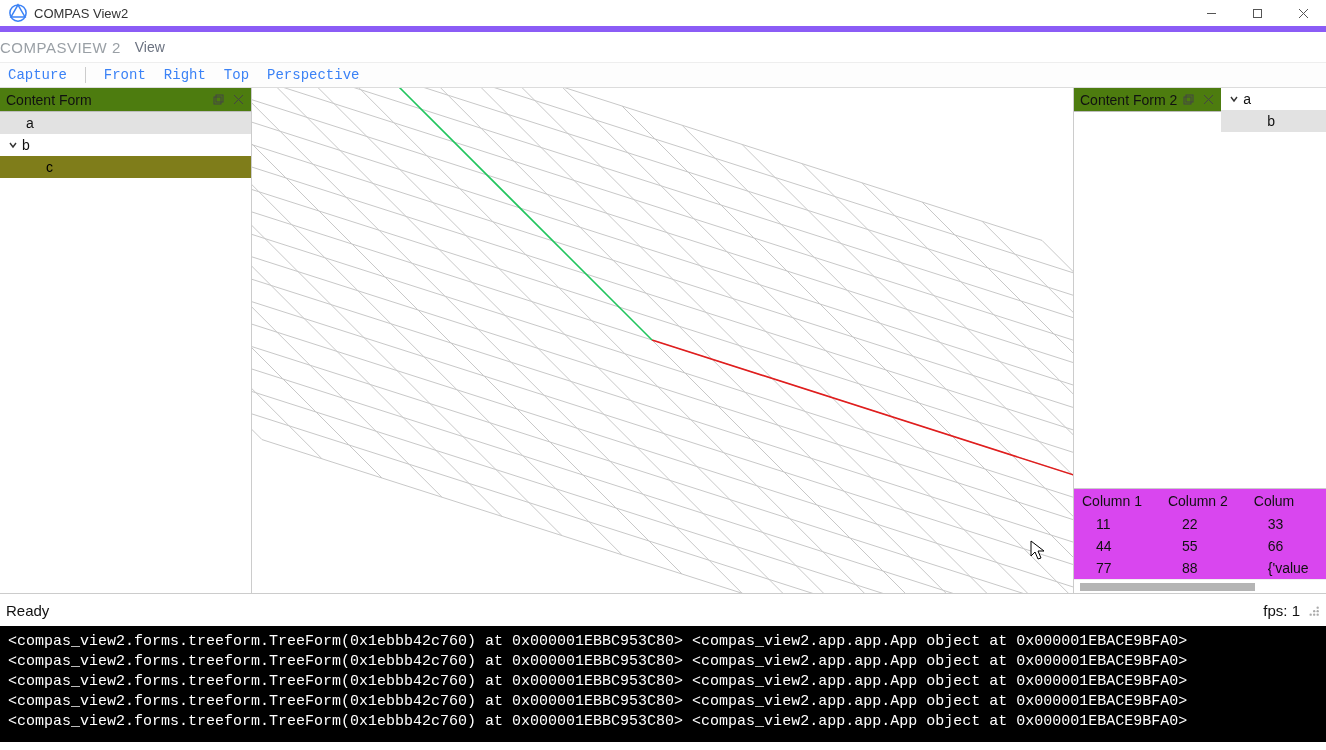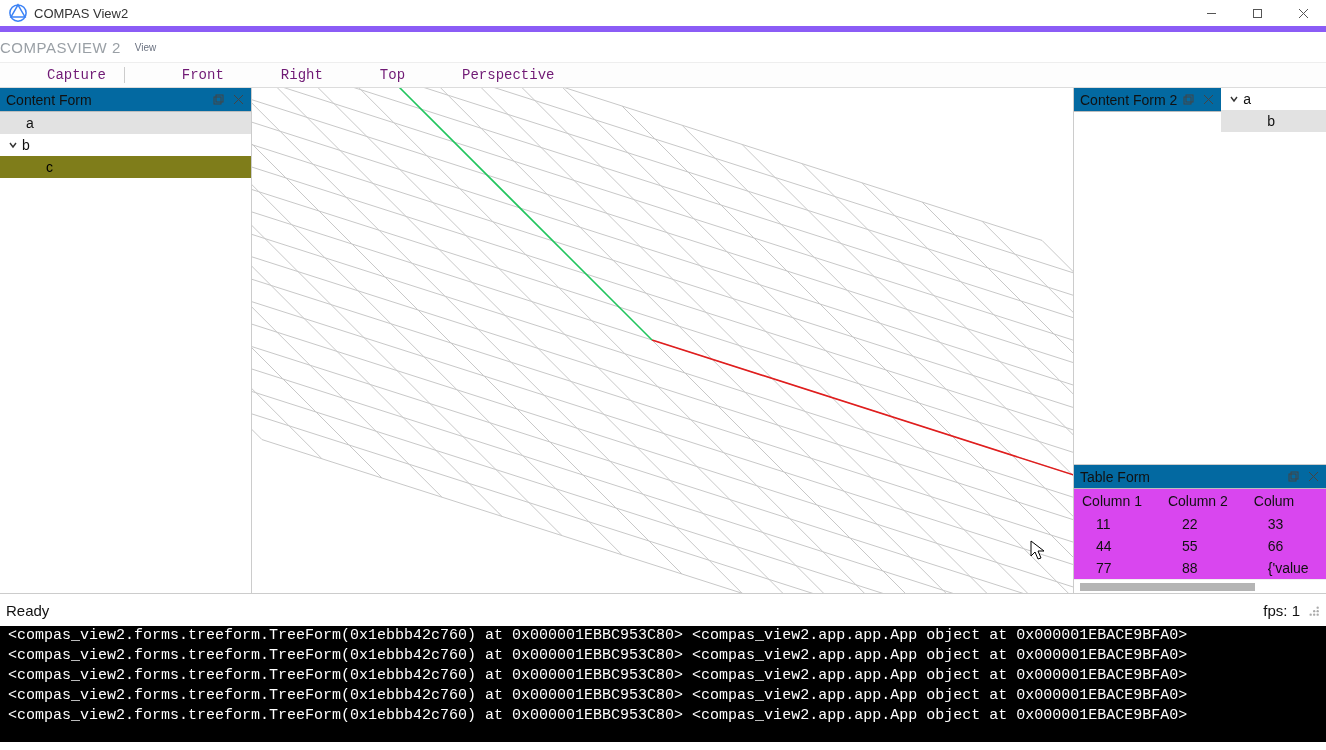--- a/index.html
+++ b/index.html
@@ -9,35 +9,35 @@
 .titlebar { height: 32px; display: flex; align-items: center; background: #fff; border-bottom: 6px solid #8b5cf6; }
 .titlebar .icon { width: 20px; height: 20px; margin: 0 6px 0 8px; display:flex; align-items:center; justify-content:center; }
 .titlebar .title { flex: 1; font-size: 13px; color: #333; }
 .winbtns { display: flex; }
 .winbtn { width: 46px; height: 32px; display: flex; align-items: center; justify-content: center; color: #555; }
 .winbtn svg { width: 11px; height: 11px; }
 
 
 .appheader { height: 30px; display: flex; align-items: center; padding: 0 0; gap: 14px; background: #fff; }
 .appheader .brand { color: #9aa0a6; font-size: 15px; letter-spacing: 0.5px; }
-.appheader .menuitem { color: #6b7280; font-size: 10px; }
+.appheader .menuitem { color: #6b7280; font-size: 14px; }
 
 
 .toolbar { height: 26px; display: flex; align-items: center; padding: 0 8px; gap: 18px; background:#fdfdfd; border-top:1px solid #eee; border-bottom:1px solid #dcdcdc; }
-.toolbar .tb { font-family: "Consolas","Courier New",monospace; font-size: 14px; color:#701a75;margin-left:39px; }
+.toolbar .tb { font-family: "Consolas","Courier New",monospace; font-size: 14px; color:#3b82f6; }
 .toolbar .sep { width:1px; height:16px; background:#ccc; }
 
 
 .middle { display:flex; height: 505px; }
 .leftdock { width: 252px; border-right: 1px solid #ccc; display:flex; flex-direction:column; }
 .rightdock { width: 253px; border-left: 1px solid #ccc; display:flex; flex-direction:column; }
 .viewport { flex:1; position:relative; background:#fff; overflow:hidden; }
 
 
-.panelhead { height: 24px; display:flex; align-items:center; padding: 0 4px 0 6px; background:#0369a1; border-bottom:1px solid #bdbdbd; font-size:14px; color:#111; }
+.panelhead { height: 24px; display:flex; align-items:center; padding: 0 4px 0 6px; background:#4d7c0f; border-bottom:1px solid #bdbdbd; font-size:14px; color:#111; }
 .panelhead .ptitle { flex:1; white-space:nowrap; overflow:hidden; }
 .panelhead .pbtn { width:18px; height:18px; display:flex; align-items:center; justify-content:center; color:#444; margin-left:2px; }
 .panelhead .pbtn svg{ width:11px; height:11px; }
 
 
 .tree { flex:1; background:#fff; font-size:14px; color:#111; overflow:auto; }
 .row { height:22px; display:flex; align-items:center; padding-left:6px; }
 .row.indent1 { padding-left: 26px; }
 .row.indent2 { padding-left: 46px; }
 .row.sel-left { background:#e2e2e2; }
@@ -53,21 +53,21 @@
 table.tbl td { padding:3px 8px; padding-left:22px; white-space:nowrap; }
 .hscroll { height:14px; border-top:1px solid #eee; position:relative; background:#fff; }
 .hscroll .thumb { position:absolute; top:3px; height:8px; background:#b5b5b5; }
 
 
 .statusbar { height: 24px; display:flex; align-items:center; padding:16px 6px; border-top:1px solid #ccc; font-size:15px; color:#111; }
 .statusbar .left { flex:1; }
 .statusbar .grip { width:14px; height:14px; margin-left:6px; display:flex; align-items:flex-end; justify-content:flex-end; }
 
 
-.console { height: 116px; background:#000; color:#fff; font-family:"Consolas","Courier New",monospace; font-size:15px; line-height:20px; padding:0 8px; overflow:hidden; white-space:pre; }
+.console { height: 116px; background:#000; color:#fff; font-family:"Consolas","Courier New",monospace; font-size:15px; line-height:20px; padding:6px 8px; overflow:hidden; white-space:pre; }
 
 
 .viewport svg { position:absolute; inset:0; width:100%; height:100%; }
 
 
 .cursor { position:absolute; width:16px; height:22px; }
 </style>
 </head>
 <body>
 
@@ -229,34 +229,20 @@
               </svg>
             </span>
             <span>a</span>
           </div>
           <div class="row indent2 sel-right">
             <span>b</span>
           </div>
         </div>
     </div>
     <div style="display:flex; flex-direction:column; flex:1;">
-      <div class="panelhead">
-        <span class="ptitle">Table Form</span>
-        <span class="pbtn">
-            <svg viewBox="0 0 11 11">
-              <rect x="3" y="1" width="7" height="7" fill="none" stroke="currentColor"></rect>
-              <rect x="1" y="3" width="7" height="7" fill="none" stroke="currentColor"></rect>
-            </svg>
-          </span>
-        <span class="pbtn">
-            <svg viewBox="0 0 11 11">
-              <path d="M1 1 L10 10 M10 1 L1 10" stroke="currentColor"></path>
-            </svg>
-          </span>
-      </div>
       <div class="table-wrap">
         <table class="tbl" id="tbl">
             <tbody>
               <tr>
                 <th>Column 1</th>
                 <th>Column 2</th>
                 <th>Colum</th>
               </tr>
               <tr>
                 <td>11</td>

